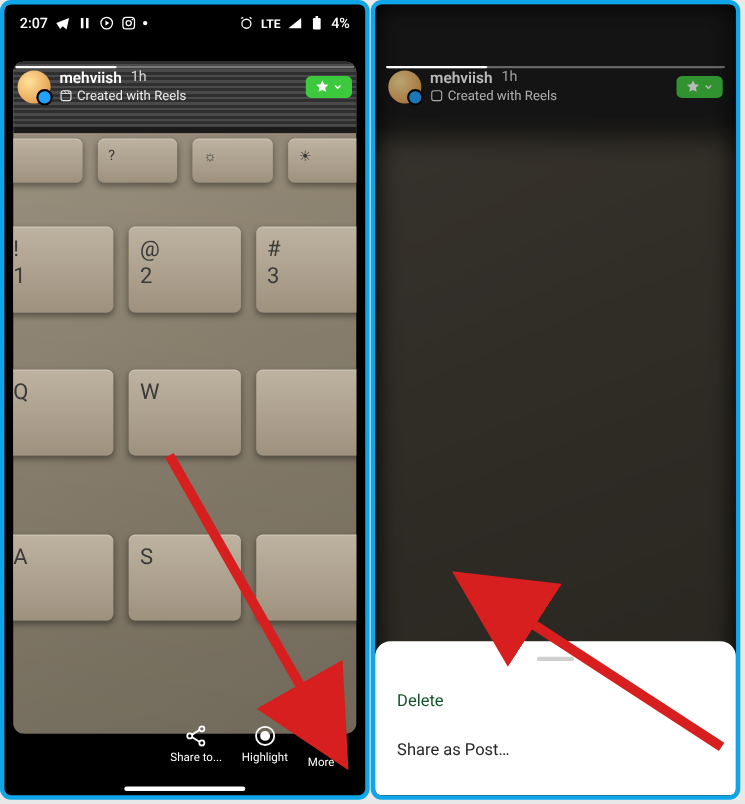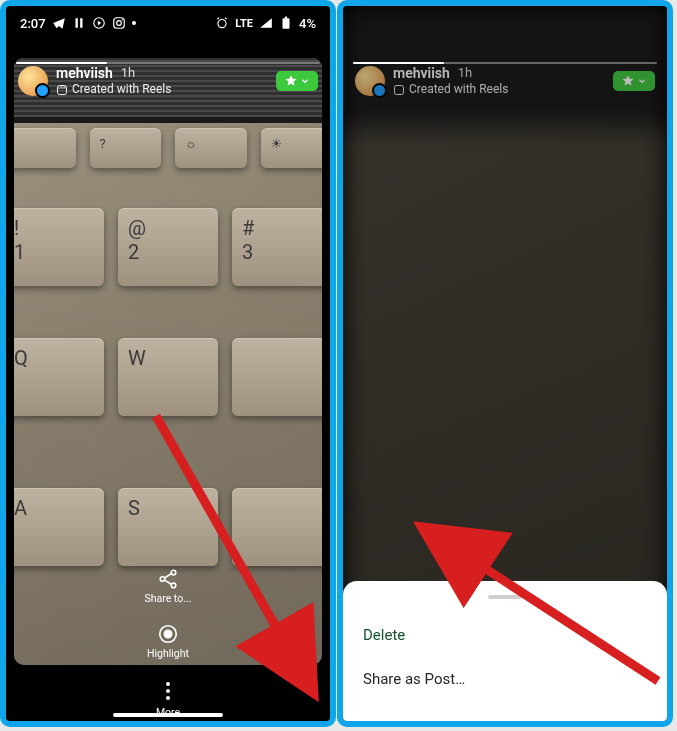--- a/index.html
+++ b/index.html
@@ -1,35 +1,35 @@
 <!DOCTYPE html>
 <html><head>
 <meta charset="utf-8">
 <style>
   * { box-sizing: border-box; margin: 0; padding: 0; font-family: -apple-system, BlinkMacSystemFont, "Segoe UI", Roboto, Helvetica, Arial, sans-serif; }
   body { background: #e8e8e8; width: 677px; height: 731px; display: flex; gap: 1px; }
-  .phone { position: relative; background: #000; border: 6px solid #0ea5e9; border-radius: 10px; overflow: hidden; flex-shrink: 0; }
+  .phone { position: relative; background: #000; border: 4px solid #0ea5e9; border-radius: 10px; overflow: hidden; flex-shrink: 0; }
   .phone.left { width: 336px; height: 727px; }
   .phone.right { width: 336px; height: 727px; }
 
   
   .statusbar { height: 34px; color: #fff; display: flex; align-items: center; justify-content: space-between; padding: 0 14px; font-size: 13px; font-weight: 500; }
   .statusbar .sleft, .statusbar .sright { display: flex; align-items: center; gap: 6px; }
   .statusbar svg { width: 14px; height: 14px; fill: #fff; }
   .dot { width:4px; height:4px; background:#fff; border-radius:50%; display:inline-block; }
 
   
   .story-header { position: absolute; top: 60px; left: 0; right: 0; padding: 0 12px; display: flex; align-items: center; z-index: 5; }
   .avatar { width: 30px; height: 30px; border-radius: 50%; background: radial-gradient(circle at 35% 35%, #ffe29a, #de8a3a); margin-right: 8px; position: relative; }
   .avatar::after { content:""; position:absolute; right:-2px; bottom:-2px; width:11px; height:11px; background:#1fa1ff; border:2px solid #000; border-radius:50%; }
   .story-meta { display:flex; flex-direction:column; line-height:1.1; }
   .usr-line { display:flex; align-items:flex-start; gap:8px; }
   .username { color:#fff; font-size:14px; font-weight:600; }
   .timeago { color:#ddd; font-size:13px; }
-  .created { display:flex; align-items:flex-end; gap:4px; color:#eee; font-size:12px; margin-top:1px; }
+  .created { display:flex; align-items:flex-start; gap:4px; color:#eee; font-size:12px; margin-top:1px; }
   .created svg { width:12px; height:12px; fill:#eee; }
   .star-badge { margin-left:auto; background:#3dc93d; border-radius:5px; padding:3px 8px; display:flex; align-items:center; gap:2px; }
   .star-badge svg { width:14px; height:14px; fill:#fff; }
 
   
   .progress { position:absolute; top:56px; left:10px; right:10px; height:2px; background:rgba(255,255,255,.35); border-radius:2px; z-index:5; }
   .progress .fill { height:100%; width:30%; background:#fff; border-radius:2px; }
 
   
   .content { position:absolute; top:52px; left:8px; right:8px; bottom:56px; border-radius:10px; overflow:hidden; background:#2a2a2a; }
@@ -43,21 +43,21 @@
   .keyrow.r1 { top:150px; }
   .keyrow.r2 { top:280px; }
   .keyrow.r3 { top:430px; }
   .keyboard-top-rim { position:absolute; top:0; left:0; right:0; height:65px; background:repeating-linear-gradient(0deg,#4a4a4a 0 2px,#2f2f2f 2px 5px); border-bottom:6px solid #1a1a1a; }
 
   
   .content.blur { filter: blur(12px) brightness(.55); }
   .overlay-dark { position:absolute; inset:0; background:rgba(0,0,0,.35); }
 
   
-  .bottom-actions { position:absolute; bottom:2px; left:0; right:0; display:flex; justify-content:flex-end; gap:18px; padding:0 8px; z-index:5;flex-direction:column; }
+  .bottom-actions { position:absolute; bottom:24px; left:0; right:0; display:flex; justify-content:flex-end; gap:18px; padding:0 28px; z-index:5; }
   .action { display:flex; flex-direction:column; align-items:center; gap:2px; color:#fff; font-size:10.5px; }
   .action svg { width:22px; height:22px; stroke:#fff; fill:none; stroke-width:1.8; }
   .action .dots { display:flex; flex-direction:column; gap:3px; align-items:center; padding:4px 0; }
   .action .dots span { width:4px; height:4px; background:#fff; border-radius:50%; }
 
   
   .sheet { position:absolute; left:0; right:0; bottom:0; background:#fff; border-top-left-radius:14px; border-top-right-radius:14px; padding:14px 20px 20px; z-index:10; }
   .sheet .grab { width:34px; height:4px; background:#cfcfcf; border-radius:3px; margin:0 auto 14px; }
   .sheet .item { padding:13px 0; font-size:15px; color:#262626; }
   .sheet .item.danger { color:#14532d; }

